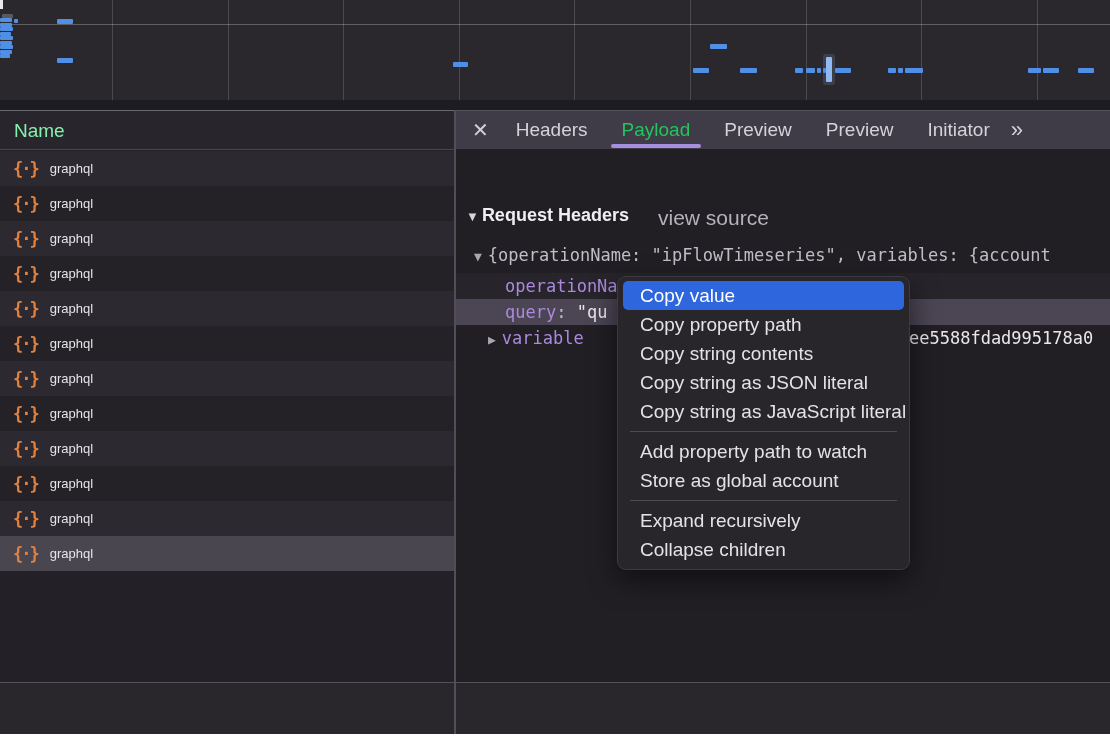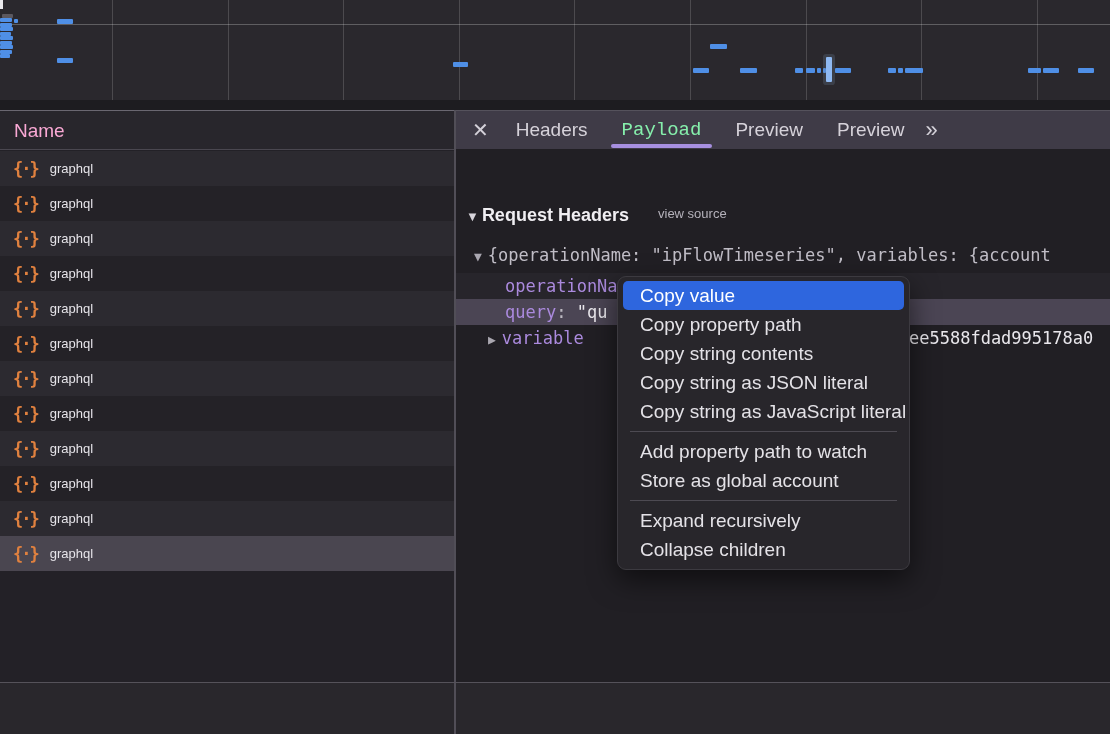--- a/index.html
+++ b/index.html
@@ -15,48 +15,48 @@
   .hline{position:absolute;left:0;top:24px;width:1110px;height:1px;background:rgba(255,255,255,0.25);}
   .tl-bar{position:absolute;background:#4f8fe6;border-radius:1px;}
   .tl-marker{position:absolute;background:#8fb9f2;border-radius:1px;box-shadow:0 0 0 3px rgba(110,130,160,0.25);}
   .tl-graybar{position:absolute;background:#5b585f;border-radius:1px;}
   .tl-tick{position:absolute;background:#e9e9ec;}
   .band{position:absolute;left:0;top:100px;width:1110px;height:10px;background:#1d1c20;}
 
   
   .left-panel{position:absolute;left:0;top:110px;width:454px;height:572px;background:#232127;border-top:1px solid #6a6771;box-sizing:border-box;}
   .name-header{height:39px;line-height:39px;background:#28262c;border-bottom:1px solid #4a4750;
-    color:#f9a8d4;font-size:19px;padding-left:14px;box-sizing:border-box;}
+    color:#86efac;font-size:19px;padding-left:14px;box-sizing:border-box;}
   .req-rows{position:absolute;left:0;top:40px;width:454px;}
   .req-row{height:35px;display:flex;align-items:center;background:#242227;cursor:default;}
   .req-row:nth-child(odd){background:#2c2a30;}
   .req-row.selected{background:#4a4650;}
   .req-icon{font-family:"DejaVu Sans Mono",monospace;font-weight:bold;color:#e0813f;
     font-size:17px;margin-left:13px;letter-spacing:-2px;}
   .req-label{color:#e6e4e9;font-size:13px;margin-left:12px;}
 
   
   .v-divider{position:absolute;left:454px;top:110px;width:2px;height:624px;background:#514e57;}
 
   
   .right-panel{position:absolute;left:456px;top:110px;width:654px;height:572px;}
   .tabbar{height:39px;background:#3f3b47;border-top:1px solid #55525c;box-sizing:border-box;
     display:flex;align-items:center;color:#d6d2da;font-size:19px;}
   .close-x{margin-left:16px;margin-right:10px;font-size:20px;color:#d4d1d9;cursor:default;}
   .tab{position:relative;height:100%;display:flex;align-items:center;padding:0 17px;cursor:default;}
-  .tab.active{color:#86efac;font-family:Liberation Mono, monospace;}
+  .tab.active{color:#22c55e;}
   .tab.active::after{content:"";position:absolute;left:6px;right:6px;bottom:1px;height:4px;
     background:#a78fe0;border-radius:2px;}
   .tab-overflow{margin-left:4px;font-size:22px;color:#d4d1d9;letter-spacing:-2px;cursor:default;}
 
   .payload-content{position:absolute;left:0;top:39px;width:654px;height:533px;background:#211f24;}
   .rp-header{position:absolute;left:10px;top:56px;display:flex;align-items:baseline;}
   .rp-arrow{color:#d7d5db;font-size:13px;margin-right:3px;}
   .rp-title{color:#f0eef2;font-size:18px;font-weight:bold;}
-  .view-source{position:absolute;left:202px;top:57px;color:#b5b2bb;font-size:13px;cursor:default;}
+  .view-source{position:absolute;left:202px;top:57px;color:#b5b2bb;font-size:21px;cursor:default;}
 
   .tree{font-family:"DejaVu Sans Mono",monospace;font-size:17px;}
   .tree-row{position:absolute;left:0;width:654px;height:26px;line-height:26px;white-space:nowrap;overflow:hidden;}
   .row-preview{top:93px;padding-left:18px;color:#c0bdc6;}
   .row-opname{top:124px;padding-left:49px;background:#27252b;}
   .row-query{top:150px;padding-left:49px;background:#4b4554;}
   .row-vars{top:176px;padding-left:32px;}
   .tw-arrow{color:#aaa7b0;font-size:13px;margin-right:6px;}
   .k{color:#ab8ade;}
   .colon{color:#bdbac2;}
@@ -184,20 +184,21 @@
   <div class="v-divider"></div>
 
   <div class="right-panel">
     <div class="tabbar">
       <span class="close-x">✕</span>
       <span id="tabs" style="display:flex;height:100%;">
           <span class="tab">Headers</span>
           <span class="tab active">Payload</span>
           <span class="tab">Preview</span>
           <span class="tab">Preview</span>
+          <span class="tab">Initiator</span>
         </span>
       <span class="tab-overflow">»</span>
     </div>
 
     <div class="payload-content">
       <div class="rp-header">
         <span class="rp-arrow">▼</span>
         <span class="rp-title">Request Headers</span>
       </div>
       <span class="view-source">view source</span>

